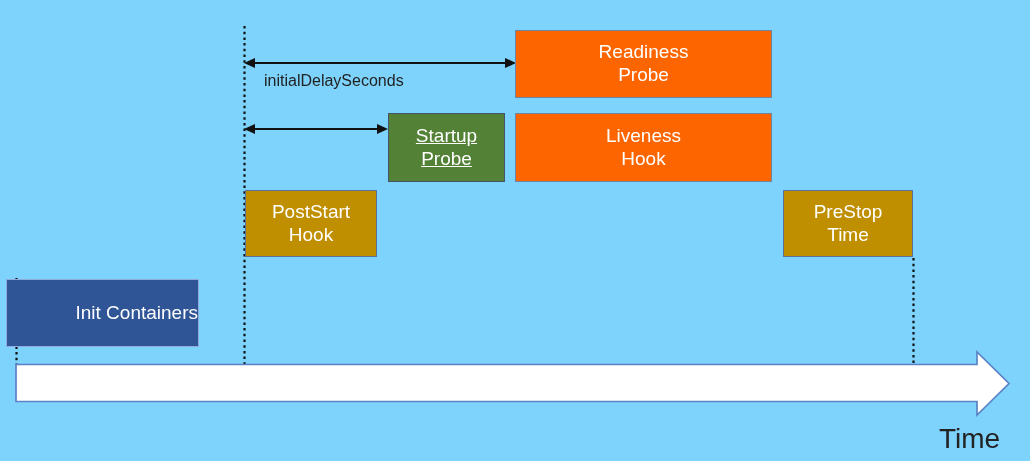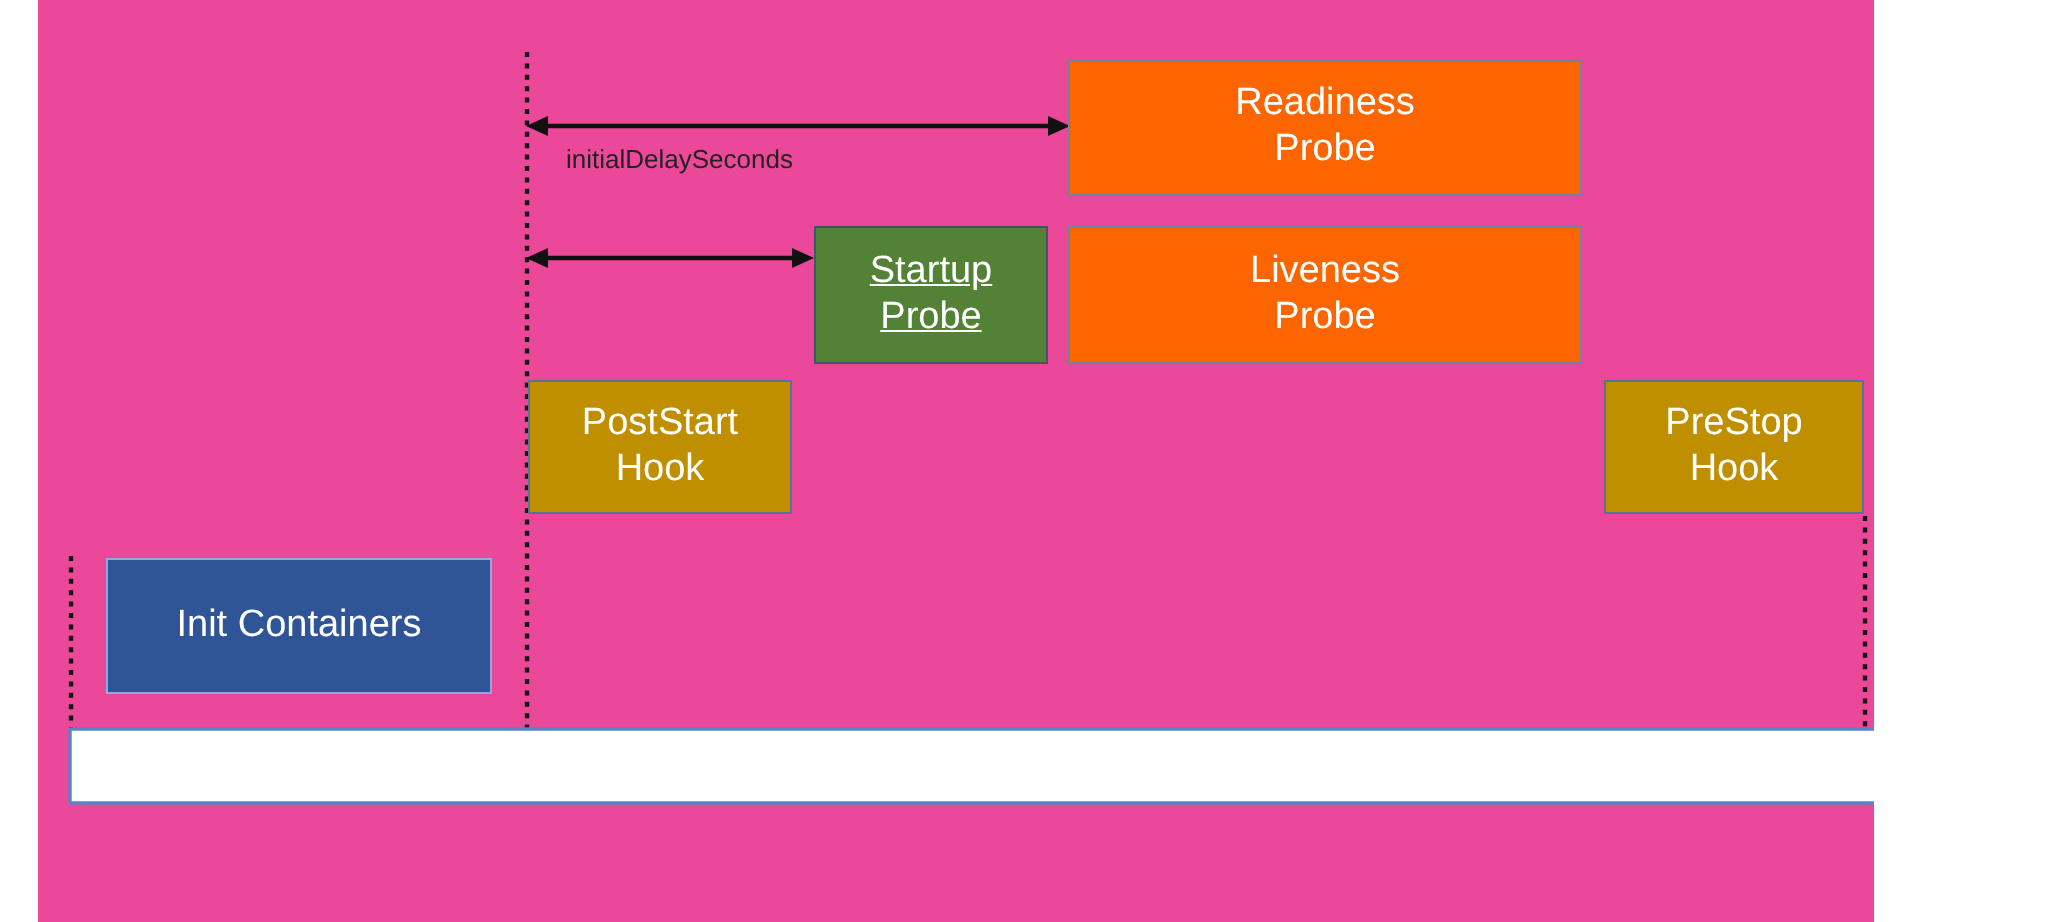--- a/index.html
+++ b/index.html
@@ -3,25 +3,24 @@
 <meta charset="utf-8">
 <style>
   html, body {
     margin: 0;
     padding: 0;
     background: #ffffff;
     font-family: "Liberation Sans", sans-serif;
   }
   .canvas {
     position: relative;
-    width: 918px;
+    width: 1030px;
     height: 461px;
-    background: #ec4899;
+    background: #7dd3fc;
     overflow: hidden;
-    margin-left: 19px;
   }
   .lines-svg {
     position: absolute;
     left: 0;
     top: 0;
     width: 1030px;
     height: 461px;
     z-index: 0;
   }
   .box {
@@ -57,34 +56,35 @@
     left: 245px; top: 190px; width: 132px; height: 67px;
     background: #bf8f00;
     border: 1.5px solid #5a7199;
   }
   .box-prestop {
     left: 783px; top: 190px; width: 130px; height: 67px;
     background: #bf8f00;
     border: 1.5px solid #5a7199;
   }
   .box-init {
-    left: 34px; top: 279px; width: 193px; height: 68px;
+    left: 6px; top: 279px; width: 193px; height: 68px;
     background: #2f5597;
     border: 1.5px solid #8faadc;
+    justify-content: flex-end;
   }
   .box-main {
     left: 244px; top: 279px; width: 669px; height: 68px;
     background: #333f50;
     border: 1.5px solid #8faadc;
   }
   .annotation {
     position: absolute;
     z-index: 3;
     color: #222222;
-    font-size: 13px;
+    font-size: 16px;
     white-space: nowrap;
   }
   .label-initial-delay {
     left: 264px;
     top: 72px;
   }
   .label-time {
     left: 939px;
     top: 423px;
     font-size: 28px;
@@ -116,36 +116,36 @@
     <polygon points="16,364.5 977,364.5 977,352 1009,383.5 977,415 977,401.5 16,401.5" fill="#ffffff" stroke="#5b82c7" stroke-width="1.7" stroke-linejoin="miter"></polygon>
   </svg>
 
   <div class="box box-readiness">
     <span>Readiness
 Probe</span>
   </div>
 
   <div class="box box-liveness">
     <span>Liveness
-Probe</span>
+Hook</span>
   </div>
 
   <div class="box box-startup">
     <span>Startup
 Probe</span>
   </div>
 
   <div class="box box-poststart">
     <span>PostStart
 Hook</span>
   </div>
 
   <div class="box box-prestop">
     <span>PreStop
-Hook</span>
+Time</span>
   </div>
 
   <div class="box box-init">
     <span>Init Containers</span>
   </div>
 
 
   <div class="annotation label-initial-delay">initialDelaySeconds</div>
 
   <div class="annotation label-time">Time</div>

